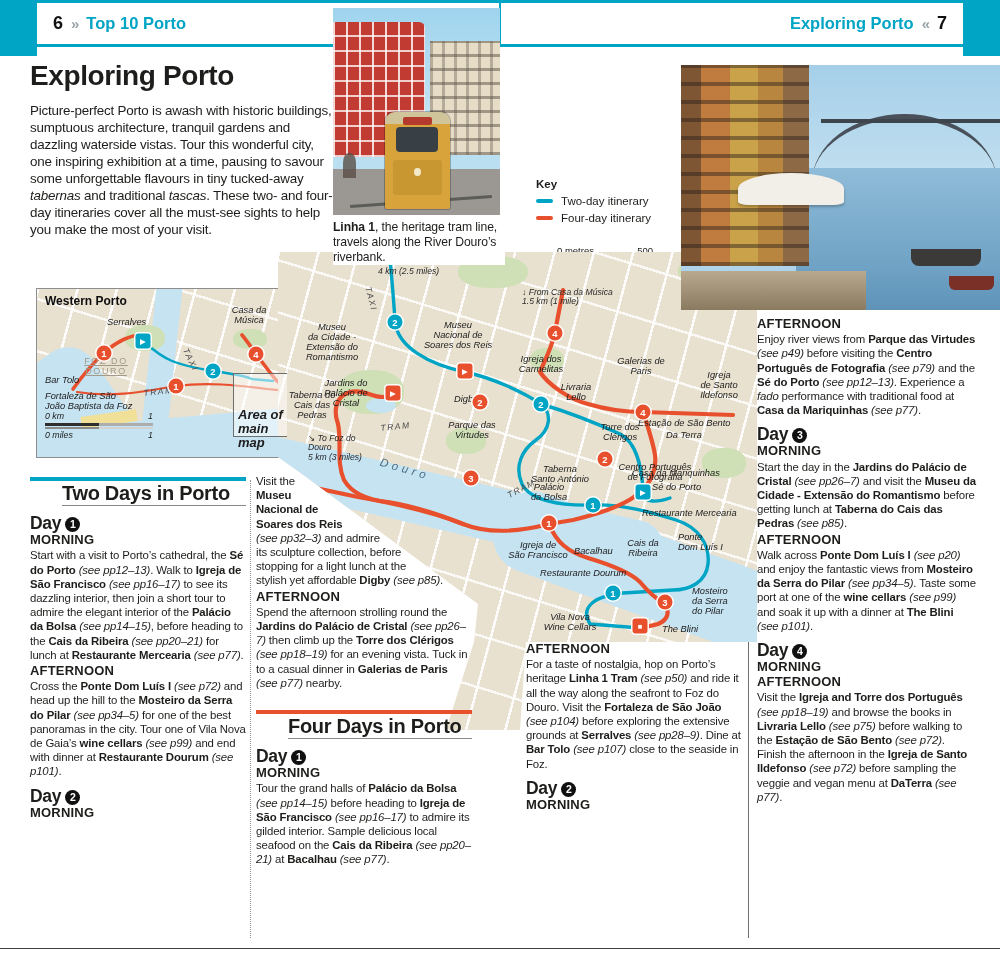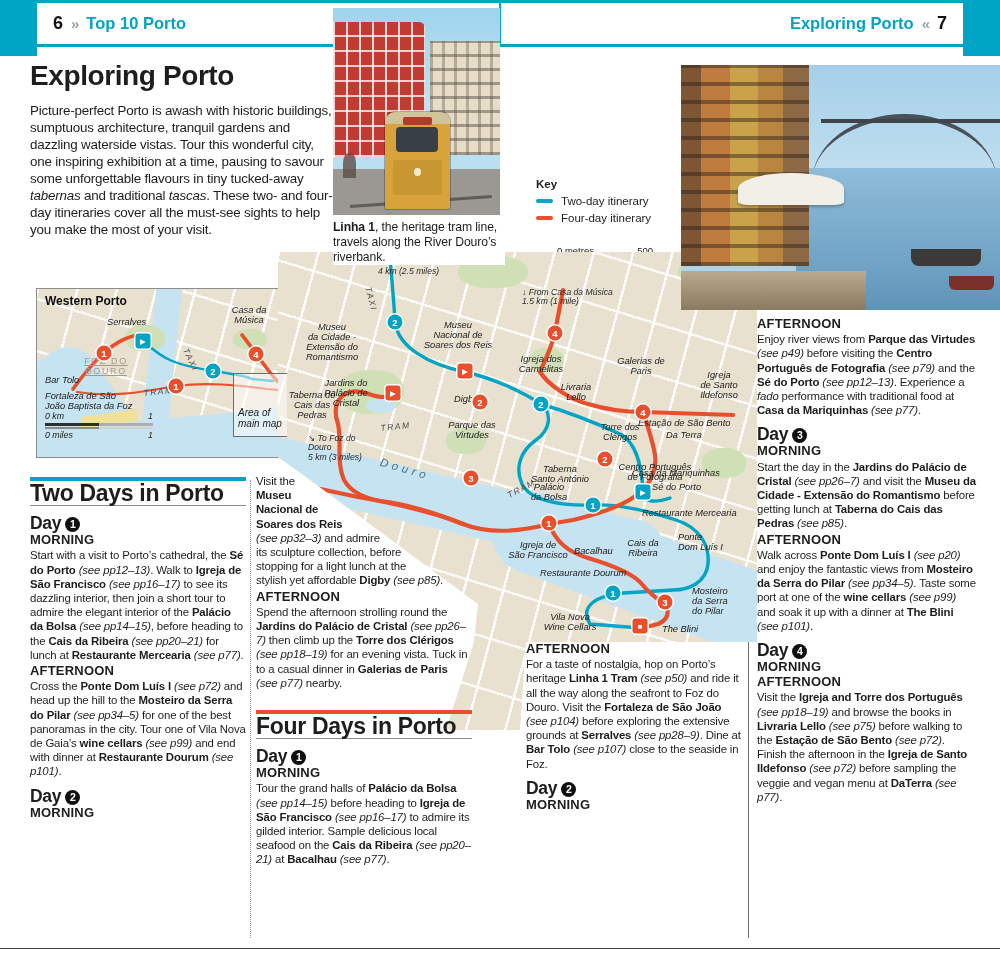--- a/index.html
+++ b/index.html
@@ -14,21 +14,21 @@
   .pgnum{font-weight:bold;font-size:18px;color:#111;}
   .hsep{font-weight:bold;font-size:15px;color:#9aa5aa;letter-spacing:-1px;}
   .htitle{font-weight:bold;font-size:16.5px;color:#00a4c4;}
   
   .h1{position:absolute;left:30px;top:60px;font-size:28px;font-weight:800;letter-spacing:-0.4px;}
   .intro{position:absolute;left:30px;top:102px;width:304px;font-size:13.4px;line-height:1.27;letter-spacing:-0.2px;}
   
   .col{position:absolute;font-size:11.4px;line-height:14.2px;letter-spacing:-0.15px;}
   .col p{margin:0 0 2px 0;}
   .secbar{height:4px;margin-bottom:3px;}
-  .sechead{font-size:23px;font-weight:800;letter-spacing:-0.3px;border-bottom:1.5px solid #8a8a8a;padding:2px 0 5px;margin-bottom:6px;}
+  .sechead{font-size:20px;font-weight:800;letter-spacing:-0.3px;border-bottom:1.5px solid #8a8a8a;padding:2px 0 5px;margin-bottom:6px;margin-left:32px;}
   .dayhead{font-size:17.5px;font-weight:800;margin:10px 0 1px;letter-spacing:-0.3px;}
   .daynum{display:inline-block;width:15px;height:15px;border-radius:50%;background:#101010;color:#fff;
           font-size:10.5px;line-height:15px;text-align:center;font-weight:bold;margin-left:4px;vertical-align:1px;}
   .tod{font-weight:800;font-size:13px;letter-spacing:.2px;margin:1px 0;}
   .wrapstep{float:right;clear:right;height:14.2px;}
   .divider-dotted{position:absolute;left:250px;top:480px;height:458px;border-left:1.6px dotted #8f8f8f;}
   .divider-solid{position:absolute;left:748px;top:318px;height:620px;border-left:1.3px solid #6f6f6f;}
   .bottom-rule{position:absolute;left:0;right:0;top:948px;border-top:1.6px solid #3f3f3f;}
   
   .keyblock{position:absolute;left:536px;top:178px;font-size:11.5px;}
@@ -271,21 +271,21 @@
     <svg width="252" height="170" viewBox="0 0 252 170">
       <g fill="none" stroke-linecap="round" stroke-linejoin="round">
         <path stroke="#00a4c4" stroke-width="2.4" d="M106,52 C115,60 125,68 135,72 C150,78 165,80 176,82 C190,84 205,86 215,90 L236,92"></path>
         <path stroke="#e8502d" stroke-width="3.6" d="M36,100 C46,86 56,74 67,64 C80,52 94,46 104,46"></path>
         <path stroke="#e8502d" stroke-width="3.6" d="M219,65 C226,74 233,84 240,92 L252,100"></path>
         <path stroke="#e8502d" stroke-width="3.6" d="M205,46 C210,52 214,58 219,65"></path>
         <path stroke="#e8502d" stroke-width="2.2" d="M40,103 C80,110 118,100 139,97 C170,93 200,96 230,100 L252,102"></path>
       </g>
     </svg>
     <div class="areabox">
-      <div class="mlabel" style="left:4px;top:34px;width:46px;font-size:10px;">Area of
+      <div class="mlabel" style="left:4px;top:34px;width:46px;font-size:13px;font-weight:bold;">Area of
 main map</div>
     </div>
     <div class="inset-scale">
       <div class="r">
           <span>0 km</span>
           <span>1</span>
         </div>
       <div class="sbar"></div>
       <div class="sbar2"></div>
       <div class="r">

